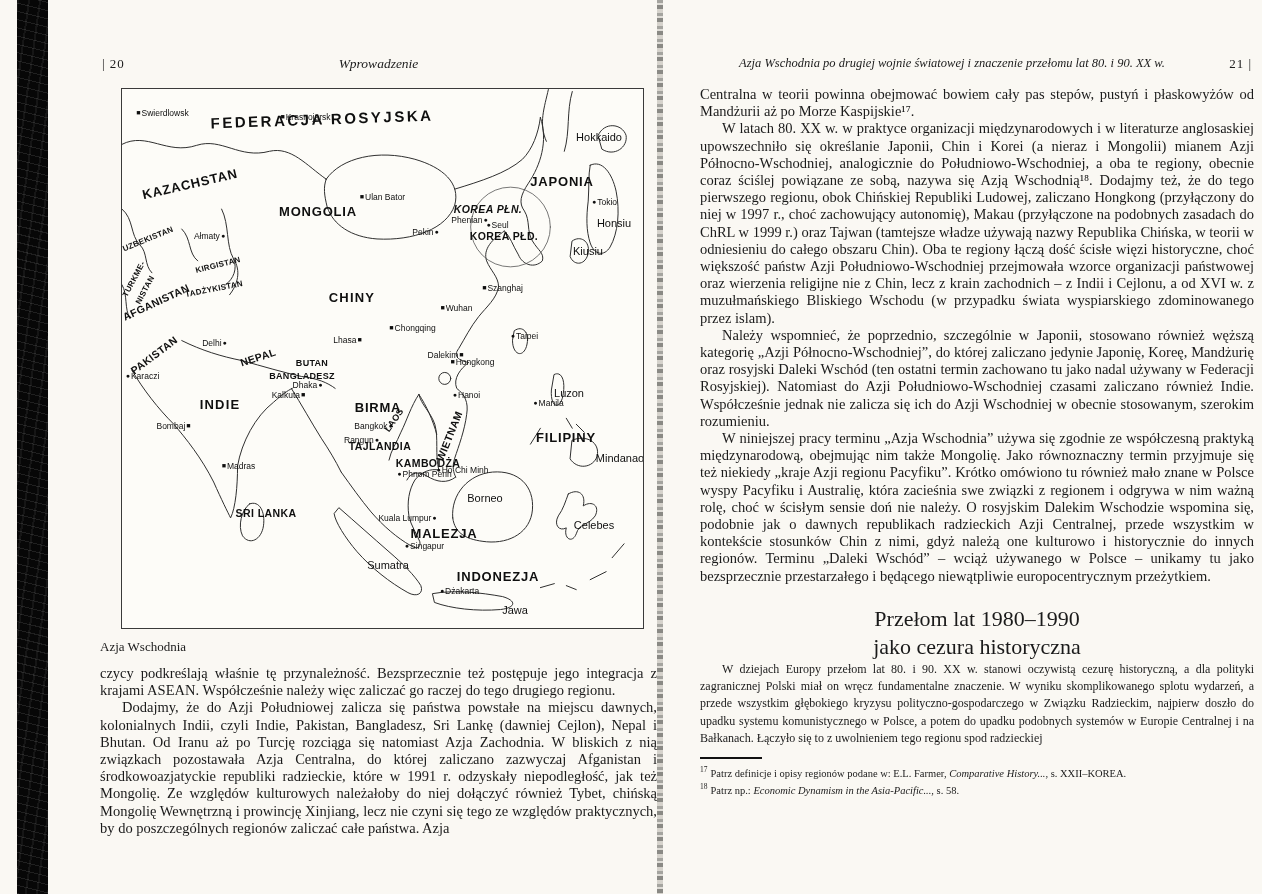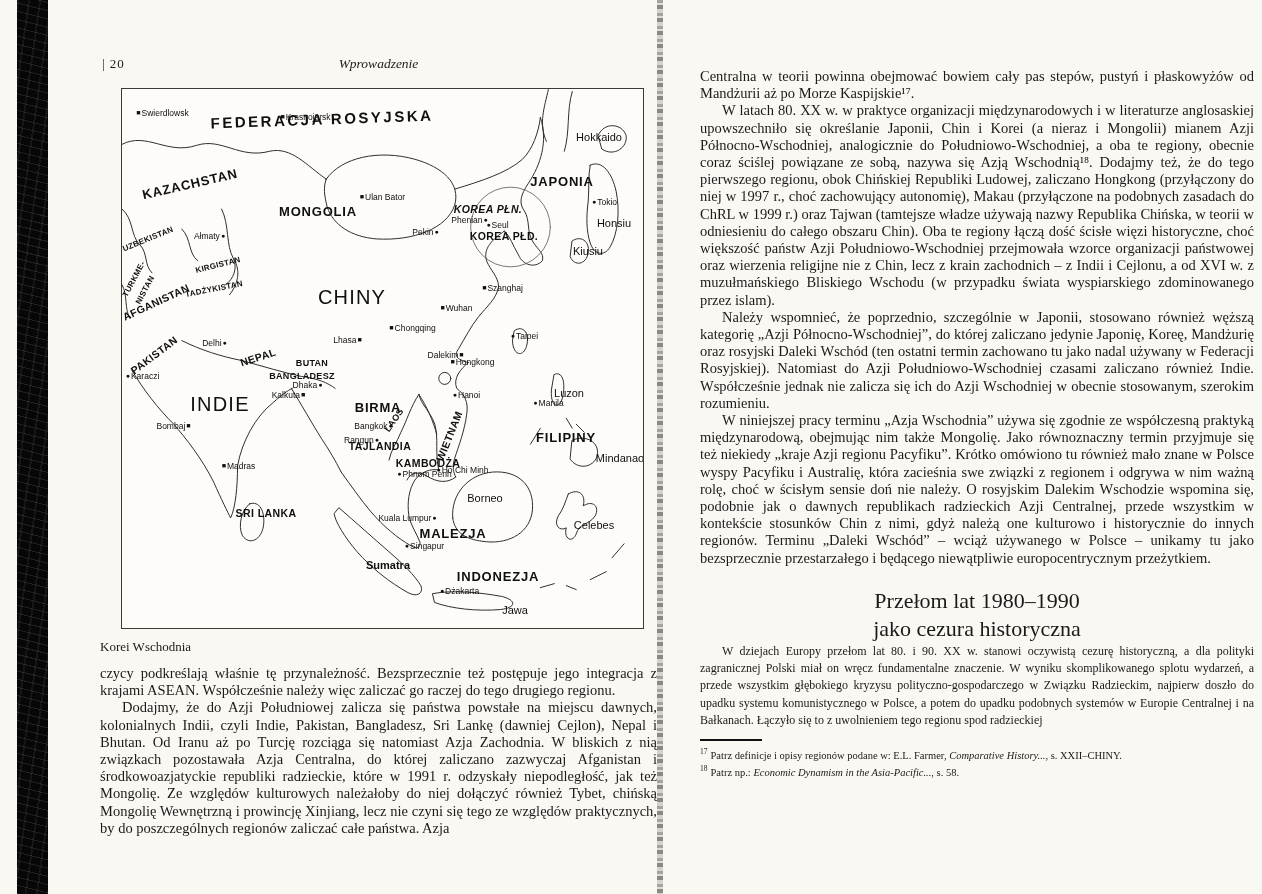--- a/index.html
+++ b/index.html
@@ -25,21 +25,21 @@
   .lhead .pn{position:absolute;left:2px;letter-spacing:1px}
   .lhead .rh{position:absolute;left:0;right:0;text-align:center;font-style:italic;font-size:13.5px}
   .map-fig{
     position:relative;margin:14px 0 0 21px;width:521px;height:539px;
     border:1.2px solid #3a3a3a;background:#fdfcf8;overflow:hidden;
   }
   .map-fig svg{position:absolute;inset:0}
   .ml{position:absolute;white-space:nowrap;font-family:"Liberation Sans",sans-serif;color:#0f0f0f;transform-origin:center}
   .k-xl{font-weight:bold;font-size:15px;letter-spacing:2.5px}
   .k-lg{font-weight:bold;font-size:13px;letter-spacing:.8px}
-  .k-lg2{font-weight:normal;font-size:20px;letter-spacing:1.2px}
+  .k-lg2{font-weight:bold;font-size:13px;letter-spacing:1.2px}
   .k-md{font-weight:bold;font-size:10.5px;letter-spacing:.4px}
   .k-sm{font-weight:bold;font-size:8px;letter-spacing:.3px}
   .k-smb{font-weight:bold;font-size:9px;letter-spacing:.3px}
   .k-city{font-size:8.5px}
   .k-place{font-size:11px}
   .mk{font-size:7px;vertical-align:1.5px;margin:0 1px}
   .map-caption{margin-top:10px;font-size:13px}
   .lbody{margin-top:10px;font-size:14.5px;line-height:17.2px;text-align:justify}
   p{margin:0}
   p.ind{text-indent:22px}
@@ -146,21 +146,21 @@
         <span class="ml k-smb" style="left: 190px; top: 274px; transform: translate(-50%, -50%);"><span>BUTAN</span></span>
         <span class="ml k-smb" style="left: 180px; top: 287px; transform: translate(-50%, -50%);"><span>BANGLADESZ</span></span>
         <span class="ml k-lg2" style="left: 98px; top: 315px; transform: translate(-50%, -50%);"><span>INDIE</span></span>
         <span class="ml k-lg" style="left: 234px; top: 318px; transform: translate(-50%, -50%); padding-left: 44px;"><span>BIRMA</span></span>
         <span class="ml k-smb" style="left: 272px; top: 331px; transform: translate(-50%, -50%) rotate(-55deg);"><span>LAOS</span></span>
         <span class="ml k-md" style="left: 327px; top: 347px; transform: translate(-50%, -50%) rotate(-68deg);"><span>WIETNAM</span></span>
         <span class="ml k-md" style="left: 258px; top: 357px; transform: translate(-50%, -50%);"><span>TAJLANDIA</span></span>
         <span class="ml k-md" style="left: 306px; top: 374px; transform: translate(-50%, -50%);"><span>KAMBODŻA</span></span>
         <span class="ml k-lg" style="left: 444px; top: 348px; transform: translate(-50%, -50%);"><span>FILIPINY</span></span>
         <span class="ml k-md" style="left: 144px; top: 424px; transform: translate(-50%, -50%);"><span>SRI LANKA</span></span>
-        <span class="ml k-lg" style="left: 331px; top: 444px; transform: translate(-50%, -50%); text-align: center;"><span>MALEZJA</span></span>
+        <span class="ml k-lg" style="left: 322px; top: 444px; transform: translate(-50%, -50%); text-align: center;"><span>MALEZJA</span></span>
         <span class="ml k-lg" style="left: 376px; top: 487px; transform: translate(-50%, -50%);"><span>INDONEZJA</span></span>
         <span class="ml k-city" style="left: 40px; top: 24px; transform: translate(-50%, -50%);"><span class="mk">■</span><span>Swierdlowsk</span></span>
         <span class="ml k-city" style="left: 183px; top: 28px; transform: translate(-50%, -50%);"><span class="mk">■</span><span>Krasnojarsk</span></span>
         <span class="ml k-city" style="left: 260px; top: 108px; transform: translate(-50%, -50%);"><span class="mk">■</span><span>Ulan Bator</span></span>
         <span class="ml k-city" style="left: 482px; top: 113px; transform: translate(-50%, -50%);"><span class="mk">●</span><span>Tokio</span></span>
         <span class="ml k-city" style="left: 348px; top: 131px; transform: translate(-50%, -50%);"><span>Phenian</span><span class="mk">●</span></span>
         <span class="ml k-city" style="left: 375px; top: 136px; transform: translate(-50%, -50%);"><span class="mk">●</span><span>Seul</span></span>
         <span class="ml k-city" style="left: 304px; top: 143px; transform: translate(-50%, -50%);"><span>Pekin</span><span class="mk">●</span></span>
         <span class="ml k-city" style="left: 88px; top: 147px; transform: translate(-50%, -50%);"><span>Ałmaty</span><span class="mk">●</span></span>
         <span class="ml k-city" style="left: 380px; top: 199px; transform: translate(-50%, -50%);"><span class="mk">■</span><span>Szanghaj</span></span>
@@ -185,53 +185,57 @@
         <span class="ml k-city" style="left: 286px; top: 429px; transform: translate(-50%, -50%);"><span>Kuala Lumpur</span><span class="mk">●</span></span>
         <span class="ml k-city" style="left: 302px; top: 457px; transform: translate(-50%, -50%);"><span class="mk">●</span><span>Singapur</span></span>
         <span class="ml k-city" style="left: 337px; top: 502px; transform: translate(-50%, -50%);"><span class="mk">●</span><span>Dżakarta</span></span>
         <span class="ml k-place" style="left: 477px; top: 48px; transform: translate(-50%, -50%);"><span>Hokkaido</span></span>
         <span class="ml k-place" style="left: 492px; top: 134px; transform: translate(-50%, -50%);"><span>Honsiu</span></span>
         <span class="ml k-place" style="left: 466px; top: 162px; transform: translate(-50%, -50%);"><span>Kiusiu</span></span>
         <span class="ml k-place" style="left: 447px; top: 304px; transform: translate(-50%, -50%);"><span>Luzon</span></span>
         <span class="ml k-place" style="left: 498px; top: 369px; transform: translate(-50%, -50%);"><span>Mindanao</span></span>
         <span class="ml k-place" style="left: 363px; top: 409px; transform: translate(-50%, -50%);"><span>Borneo</span></span>
         <span class="ml k-place" style="left: 472px; top: 436px; transform: translate(-50%, -50%);"><span>Celebes</span></span>
-        <span class="ml k-place" style="left: 266px; top: 476px; transform: translate(-50%, -50%); font-weight: bold;"><span>Sumatra</span></span>
+        <span class="ml k-place" style="left: 266px; top: 476px; transform: translate(-50%, -50%);"><span>Sumatra</span></span>
         <span class="ml k-place" style="left: 393px; top: 521px; transform: translate(-50%, -50%);"><span>Jawa</span></span>
       </div>
   </div>
 
-  <div class="map-caption">Korei Wschodnia</div>
+  <div class="map-caption">Azja Wschodnia</div>
 
   <div class="lbody">
     <p>czycy podkreślają właśnie tę przynależność. Bezsprzecznie też postępuje jego integracja z krajami ASEAN. Współcześnie należy więc zaliczać go raczej do tego drugiego regionu.</p>
     <p class="ind">Dodajmy, że do Azji Południowej zalicza się państwa powstałe na miejscu dawnych, kolonialnych Indii, czyli Indie, Pakistan, Bangladesz, Sri Lankę (dawniej Cejlon), Nepal i Bhutan. Od Iranu aż po Turcję rozciąga się natomiast Azja Zachodnia. W bliskich z nią związkach pozostawała Azja Centralna, do której zaliczano zazwyczaj Afganistan i środkowoazjatyckie republiki radzieckie, które w 1991 r. odzyskały niepodległość, jak też Mongolię. Ze względów kulturowych należałoby do niej dołączyć również Tybet, chińską Mongolię Wewnętrzną i prowincję Xinjiang, lecz nie czyni się tego ze względów praktycznych, by do poszczególnych regionów zaliczać całe państwa. Azja</p>
   </div>
 </div>
 
 <div class="rpage">
+  <div class="rhead">
+    <span class="rh">Azja Wschodnia po drugiej wojnie światowej i znaczenie przełomu lat 80. i 90. XX w.</span>
+    <span class="pn">21 |</span>
+  </div>
 
   <div class="rbody">
     <p>Centralna w teorii powinna obejmować bowiem cały pas stepów, pustyń i płaskowyżów od Mandżurii aż po Morze Kaspijskie¹⁷.</p>
     <p class="ind">W latach 80. XX w. w praktyce organizacji międzynarodowych i w literaturze anglosaskiej upowszechniło się określanie Japonii, Chin i Korei (a nieraz i Mongolii) mianem Azji Północno-Wschodniej, analogicznie do Południowo-Wschodniej, a oba te regiony, obecnie coraz ściślej powiązane ze sobą, nazywa się Azją Wschodnią¹⁸. Dodajmy też, że do tego pierwszego regionu, obok Chińskiej Republiki Ludowej, zaliczano Hongkong (przyłączony do niej w 1997 r., choć zachowujący autonomię), Makau (przyłączone na podobnych zasadach do ChRL w 1999 r.) oraz Tajwan (tamtejsze władze używają nazwy Republika Chińska, w teorii w odniesieniu do całego obszaru Chin). Oba te regiony łączą dość ścisłe więzi historyczne, choć większość państw Azji Południowo-Wschodniej przejmowała wzorce organizacji państwowej oraz wierzenia religijne nie z Chin, lecz z krain zachodnich – z Indii i Cejlonu, a od XVI w. z muzułmańskiego Bliskiego Wschodu (w przypadku świata wyspiarskiego zdominowanego przez islam).</p>
     <p class="ind">Należy wspomnieć, że poprzednio, szczególnie w Japonii, stosowano również węższą kategorię „Azji Północno-Wschodniej”, do której zaliczano jedynie Japonię, Koreę, Mandżurię oraz rosyjski Daleki Wschód (ten ostatni termin zachowano tu jako nadal używany w Federacji Rosyjskiej). Natomiast do Azji Południowo-Wschodniej czasami zaliczano również Indie. Współcześnie jednak nie zalicza się ich do Azji Wschodniej w obecnie stosowanym, szerokim rozumieniu.</p>
     <p class="ind">W niniejszej pracy terminu „Azja Wschodnia” używa się zgodnie ze współczesną praktyką międzynarodową, obejmując nim także Mongolię. Jako równoznaczny termin przyjmuje się też niekiedy „kraje Azji regionu Pacyfiku”. Krótko omówiono tu również mało znane w Polsce wyspy Pacyfiku i Australię, która zacieśnia swe związki z regionem i odgrywa w nim ważną rolę, choć w ścisłym sensie doń nie należy. O rosyjskim Dalekim Wschodzie wspomina się, podobnie jak o dawnych republikach radzieckich Azji Centralnej, przede wszystkim w kontekście stosunków Chin z nimi, gdyż należą one kulturowo i historycznie do innych regionów. Terminu „Daleki Wschód” – wciąż używanego w Polsce – unikamy tu jako bezsprzecznie przestarzałego i będącego niewątpliwie europocentrycznym przeżytkiem.</p>
   </div>
 
   <div class="sec-head">
     <div>Przełom lat 1980–1990</div>
     <div>jako cezura historyczna</div>
   </div>
 
   <div class="sec-body">
     <p class="ind">W dziejach Europy przełom lat 80. i 90. XX w. stanowi oczywistą cezurę historyczną, a dla polityki zagranicznej Polski miał on wręcz fundamentalne znaczenie. W wyniku skomplikowanego splotu wydarzeń, a przede wszystkim głębokiego kryzysu polityczno-gospodarczego w Związku Radzieckim, najpierw doszło do upadku systemu komunistycznego w Polsce, a potem do upadku podobnych systemów w Europie Centralnej i na Bałkanach. Łączyło się to z uwolnieniem tego regionu spod radzieckiej</p>
   </div>
 
   <div class="fnrule"></div>
   <div class="fns">
     <div class="fn">
-      <sup>17</sup><span>Patrz definicje i opisy regionów podane w: E.L. Farmer, </span><i>Comparative History...</i><span>, s. XXII–CHINY.</span>
+      <sup>17</sup><span>Patrz definicje i opisy regionów podane w: E.L. Farmer, </span><i>Comparative History...</i><span>, s. XXII–KOREA.</span>
     </div>
     <div class="fn">
       <sup>18</sup><span>Patrz np.: </span><i>Economic Dynamism in the Asia-Pacific...</i><span>, s. 58.</span>
     </div>
   </div>
 </div>
 
 </body></html>

